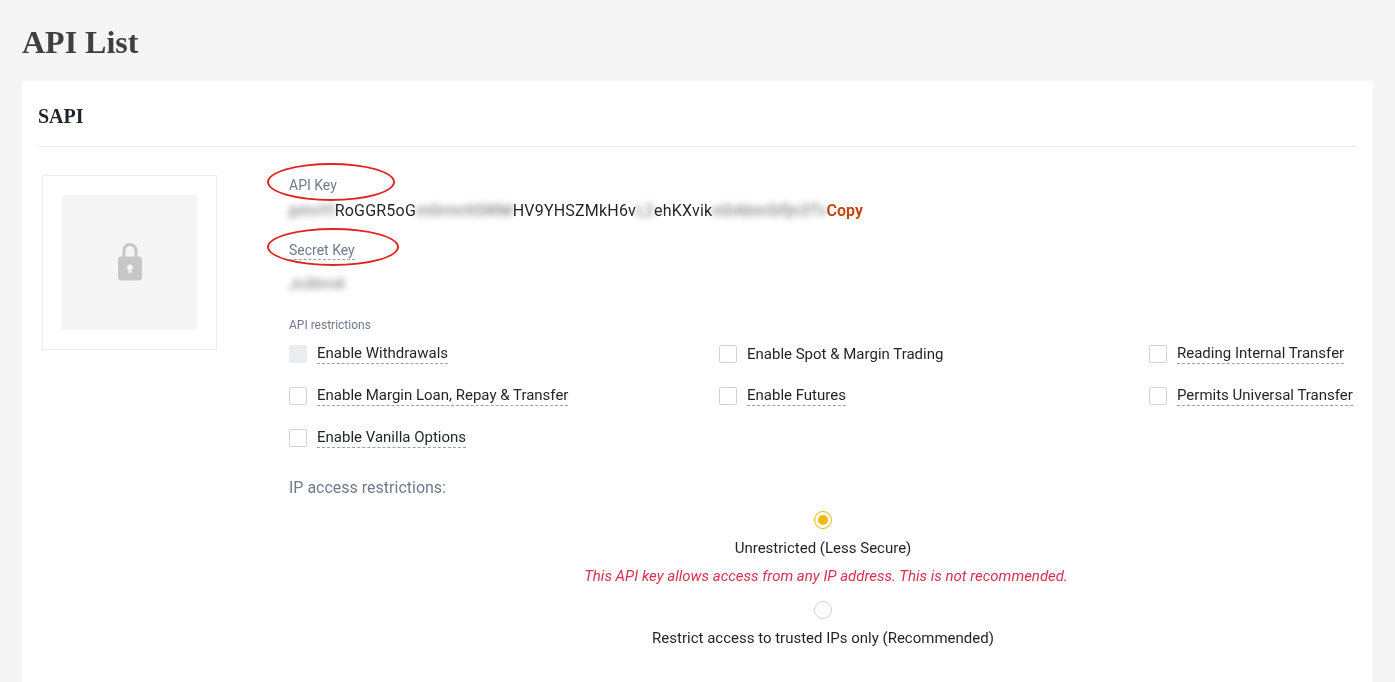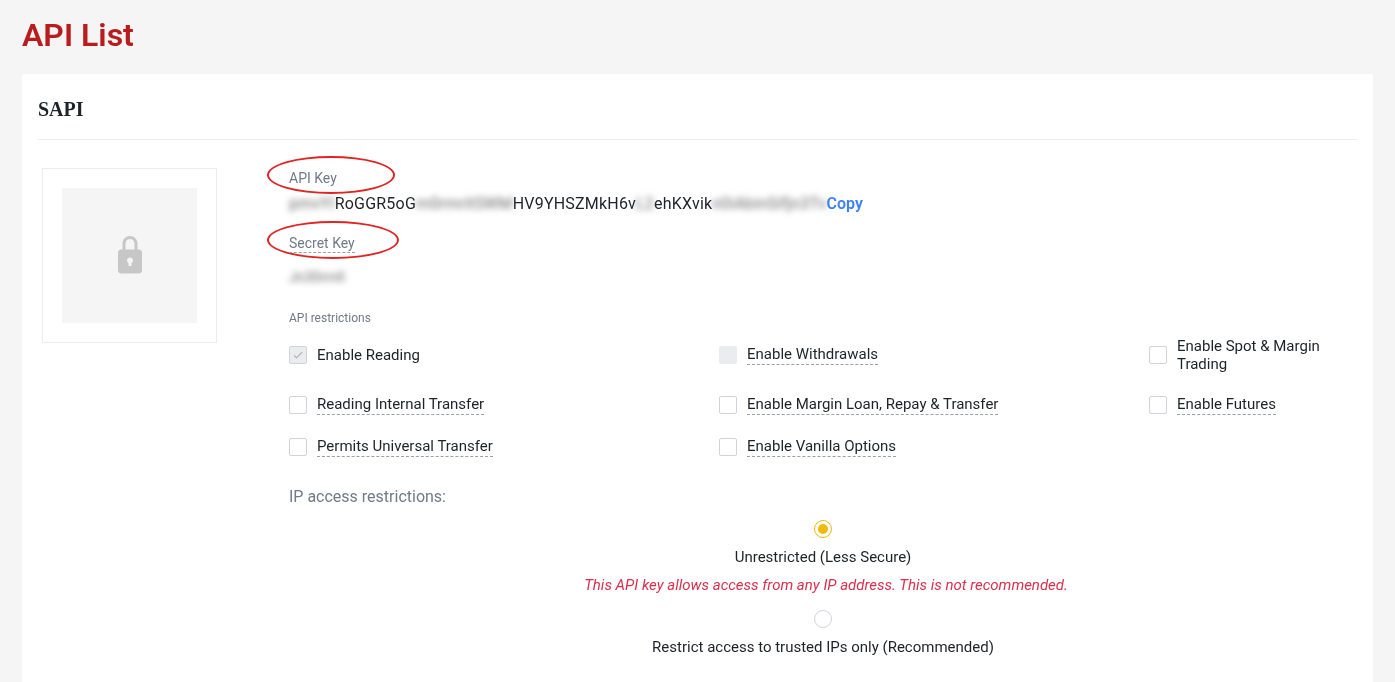--- a/index.html
+++ b/index.html
@@ -7,22 +7,23 @@
     font-family: -apple-system, BlinkMacSystemFont, "Segoe UI", Roboto, Helvetica, Arial, sans-serif;
     background: #f5f5f5;
     color: #1e2329;
     width: 1395px;
     height: 682px;
     overflow: hidden;
   }
   .page-title {
     font-size: 32px;
     font-weight: 600;
-    padding: 16px 0 20px 22px;
-    color: #b91c1c;
+    padding: 24px 0 20px 22px;
+    color: #404040;
+    font-family: Liberation Serif, serif;
   }
   .card {
     background: #fff;
     margin: 0 22px 22px 22px;
     border-radius: 2px;
     padding: 24px 16px 30px 16px;
   }
   .card-title {
     font-size: 20px;
     font-weight: 600;
@@ -80,21 +81,21 @@
     font-size: 16px;
     color: #1e2329;
     letter-spacing: 0.2px;
     font-family: inherit;
   }
   .blur-obf {
     filter: blur(3px);
     color: #6b6b6b;
   }
   .copy-link {
-    color: #3b82f6;
+    color: #c2410c;
     font-size: 16px;
     font-weight: 600;
     cursor: pointer;
   }
   .secret-block { margin-top: 6px; margin-bottom: 26px; }
   .secret-value {
     font-size: 14px;
     margin-top: 8px;
   }
   .restrictions-title {
@@ -224,28 +225,20 @@
 
       <div class="secret-block" style="position:relative;">
         <span class="red-ellipse" style="left:-22px; top:-12px; width:132px; height:38px;"></span>
         <span class="field-label dotted-underline">Secret Key</span>
         <div class="secret-value blur-obf">Jn30rmII</div>
       </div>
 
       <div class="restrictions-title">API restrictions</div>
       <div class="checkbox-grid" id="restrictions-grid">
           <div class="chk-item">
-            <span class="chk-box checked-disabled">
-              <svg viewBox="0 0 24 24">
-                <path fill="#a8adb5" d="M9 16.2 4.8 12l-1.4 1.4L9 19 21 7l-1.4-1.4z"></path>
-              </svg>
-            </span>
-            <span class="chk-label">Enable Reading</span>
-          </div>
-          <div class="chk-item">
             <span class="chk-box disabled-empty"></span>
             <span class="chk-label dotted-underline">Enable Withdrawals</span>
           </div>
           <div class="chk-item">
             <span class="chk-box"></span>
             <span class="chk-label">Enable Spot &amp; Margin Trading</span>
           </div>
           <div class="chk-item">
             <span class="chk-box"></span>
             <span class="chk-label dotted-underline">Reading Internal Transfer</span>

